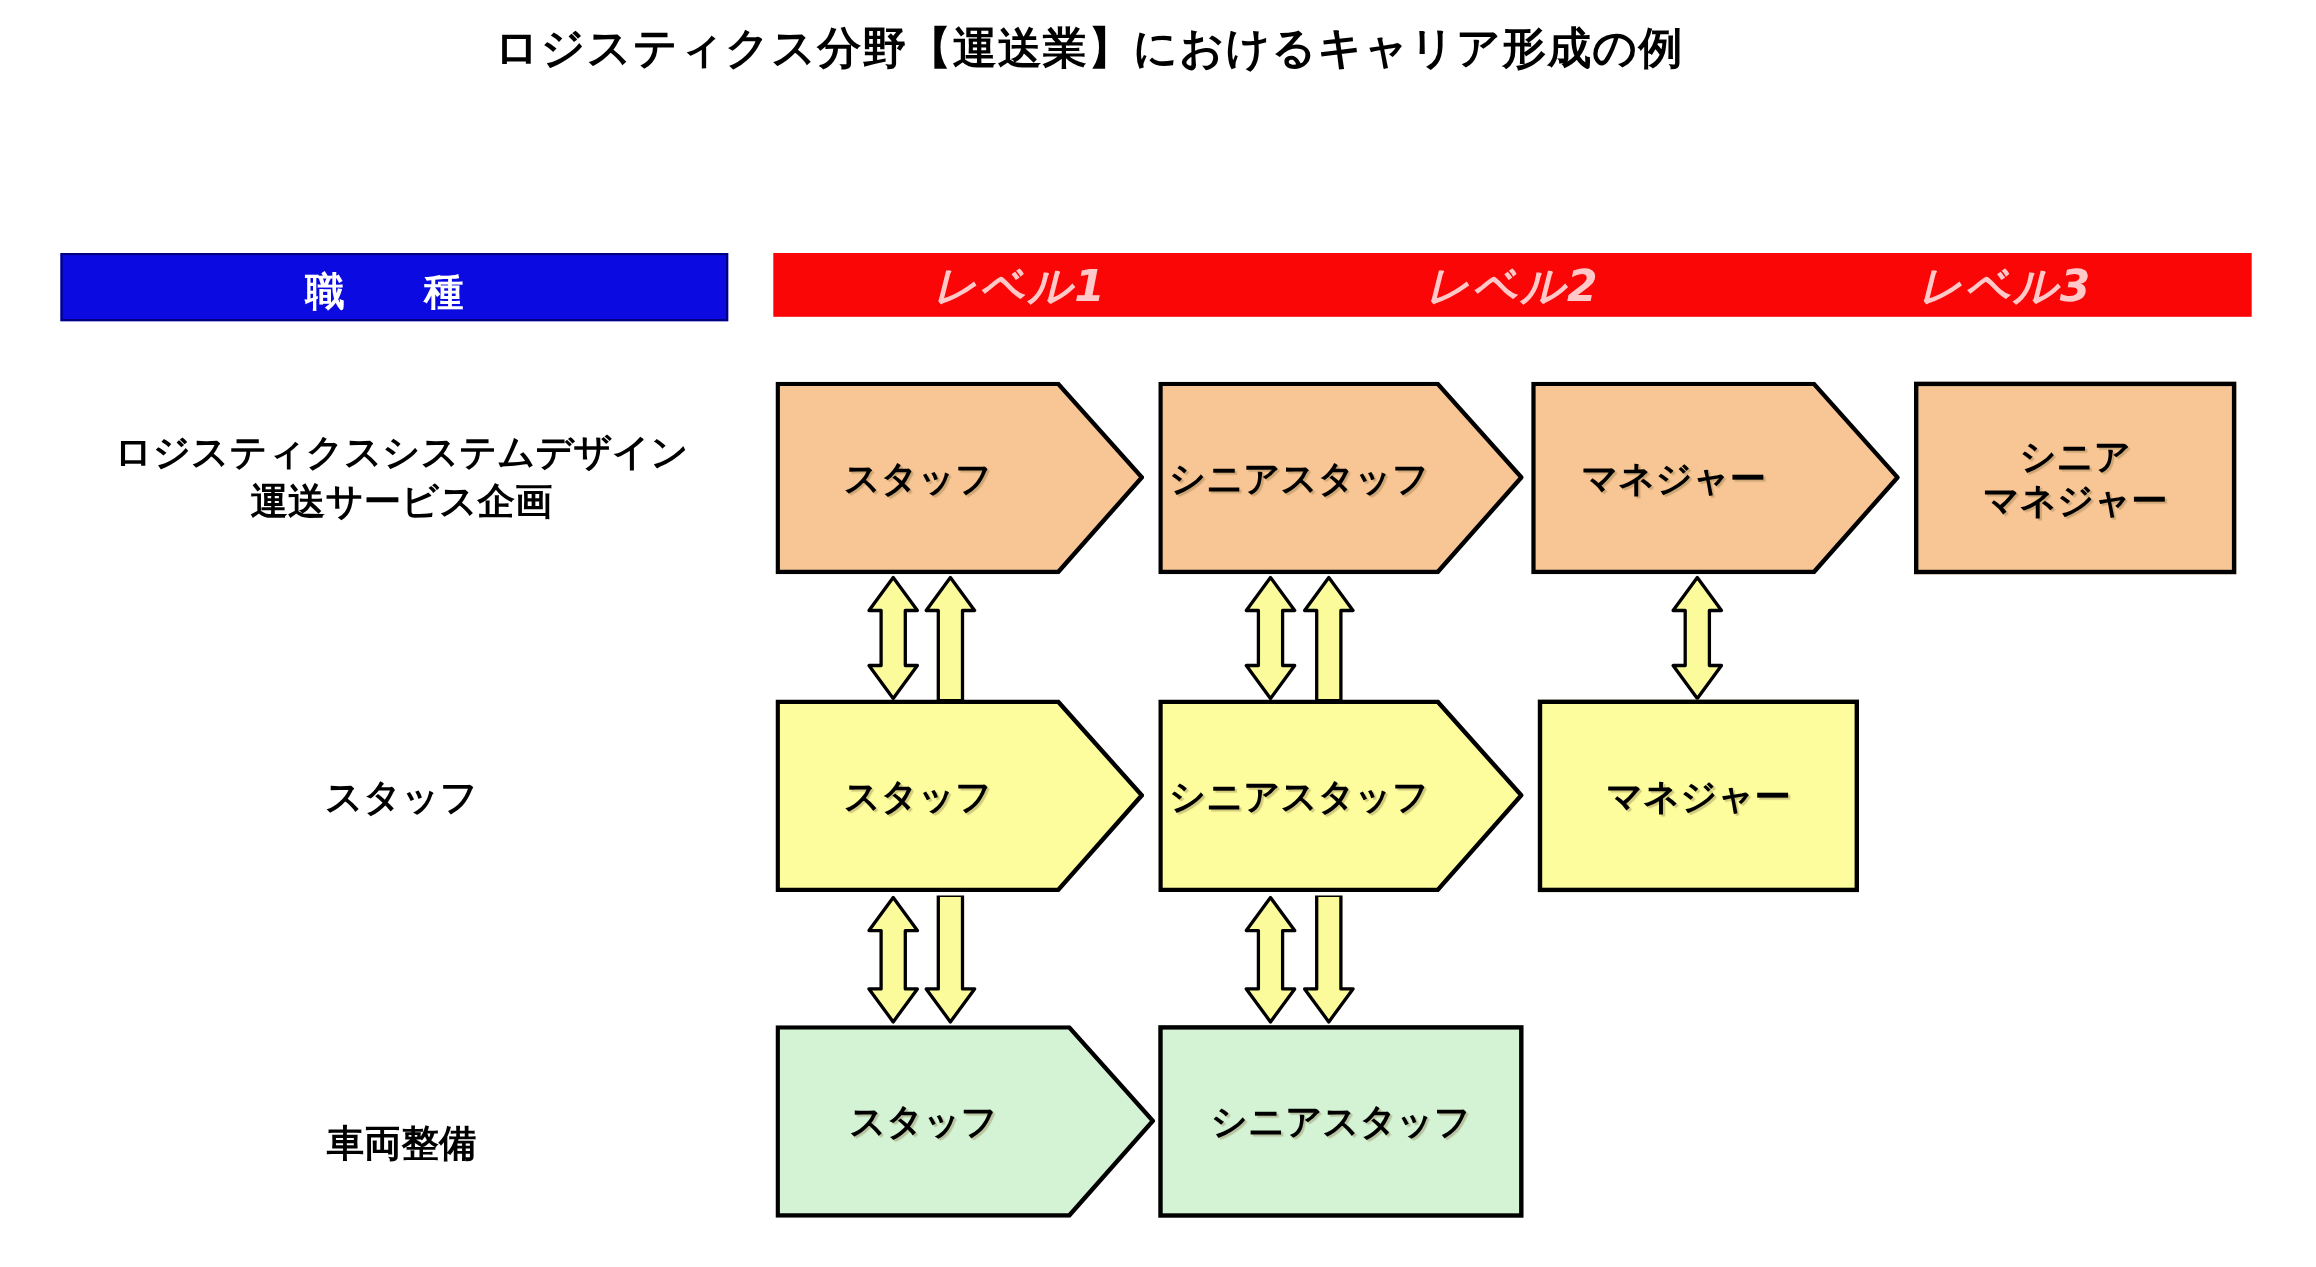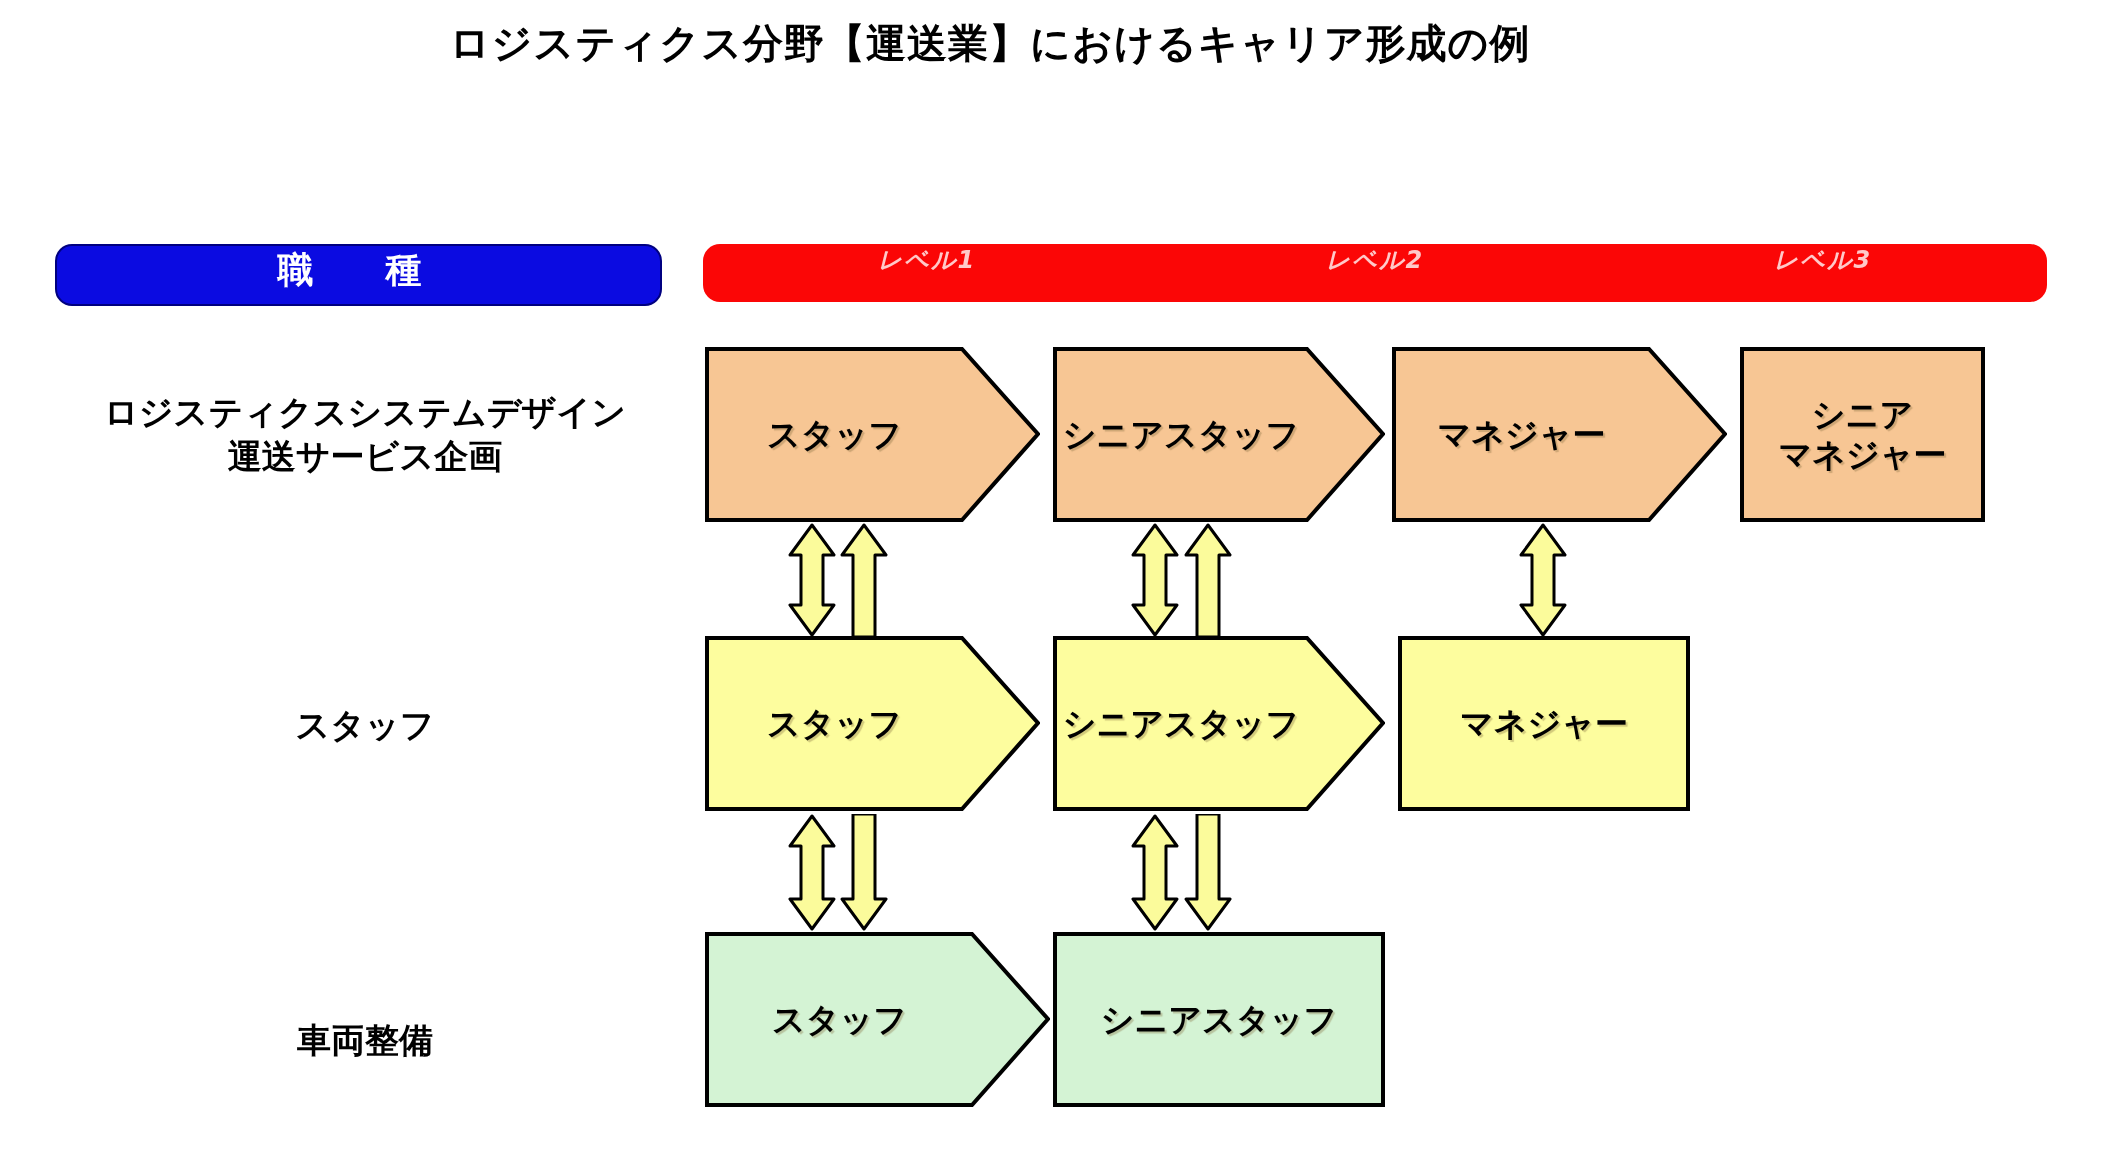--- a/index.html
+++ b/index.html
@@ -6,27 +6,27 @@
   body{font-family:"DejaVu Sans","Liberation Sans",sans-serif;}
   #canvas{position:relative;width:2105px;height:1152px;background:#fff;overflow:hidden;padding-left:40px;}
 
   .abs{position:absolute;}
 
   
   .title{left:400px;top:16px;width:1180px;text-align:center;
          font-size:40px;font-weight:bold;color:#000;letter-spacing:1px;}
 
   
-  .bar{top:244px;height:58px;display:flex;align-items:flex-start;border-radius:17px;}
+  .bar{top:230px;height:58px;display:flex;align-items:flex-end;}
   .bar-jobtype{left:55px;width:603px;background:var(--header_left_bg);
                border:2px solid #000080;justify-content:center;}
   .bar-jobtype .t{color:var(--header_left_text);font-size:36px;font-weight:bold;letter-spacing:18px;}
   .bar-levels{left:703px;width:1344px;background:var(--header_right_bg);}
   .bar-levels .cell{flex:1;text-align:center;color:var(--header_right_text);
-                    font-size:24px;font-style:italic;font-weight:bold;letter-spacing:2px;}
+                    font-size:40px;font-style:italic;font-weight:bold;letter-spacing:2px;}
 
   
   .rowlabel{left:60px;width:610px;text-align:center;color:#000000;
             font-size:34px;font-weight:bold;line-height:1.3;white-space:pre-line;}
 
   
   .cbox{display:flex;align-items:center;justify-content:center;}
   .cbox svg{position:absolute;left:0;top:0;width:100%;height:100%;}
   .cbox .lbl{position:relative;z-index:2;font-size:33px;font-weight:bold;color:#000;
              text-align:center;line-height:1.2;white-space:pre-line;
@@ -104,21 +104,21 @@
         <polygon points="2,2 254,2 330,87 254,173 2,173"></polygon>
       </svg>
     <span class="lbl">シニアスタッフ</span>
   </div>
   <div class="abs cbox arrow" style="left:1392px;top:347px;width:335px;height:175px;">
     <svg class="fill-r1" viewBox="0 0 335 175" preserveAspectRatio="none">
         <polygon points="2,2 257,2 333,87 257,173 2,173"></polygon>
       </svg>
     <span class="lbl">マネジャー</span>
   </div>
-  <div class="abs cbox rect r1" style="left:1740px;top:347px;width:245px;height:175px;">
+  <div class="abs cbox rect r1" style="left:1740px;top:347px;width:293px;height:175px;">
     <span class="lbl">シニア
 マネジャー</span>
   </div>
 
   <div class="abs cbox arrow" style="left:705px;top:636px;width:335px;height:175px;">
     <svg class="fill-r2" viewBox="0 0 335 175" preserveAspectRatio="none">
         <polygon points="2,2 257,2 333,87 257,173 2,173"></polygon>
       </svg>
     <span class="lbl">スタッフ</span>
   </div>

